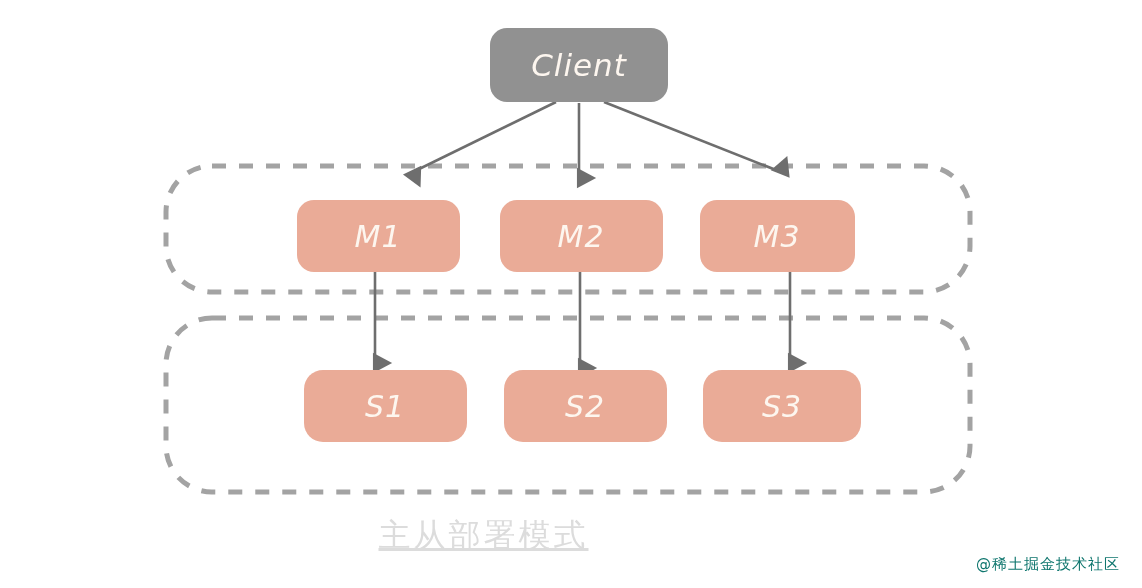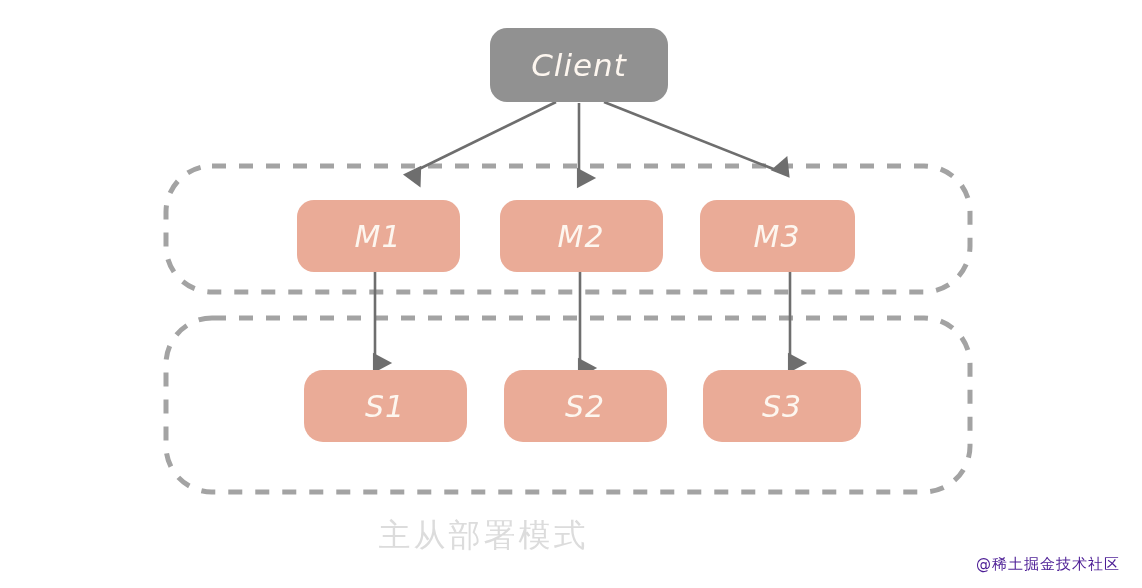--- a/index.html
+++ b/index.html
@@ -41,28 +41,29 @@
     position: absolute;
     left: 0;
     top: 514px;
     width: 967px;
     text-align: center;
     font-family: "DejaVu Sans", sans-serif;
     font-size: 32px;
     color: #dcdcdc;
     letter-spacing: 3px;
     user-select: none;
+    text-decoration: underline;
   }
   .watermark-text {
     position: absolute;
     right: 22px;
     bottom: 14px;
     font-family: "DejaVu Sans", sans-serif;
     font-size: 15px;
-    color: #4c1d95;
+    color: #0f766e;
     letter-spacing: 1px;
     user-select: none;
   }
 </style>
 </head>
 <body>
 
 <div id="canvas">
 
   <svg id="diagram-svg" viewBox="0 0 1142 588">

